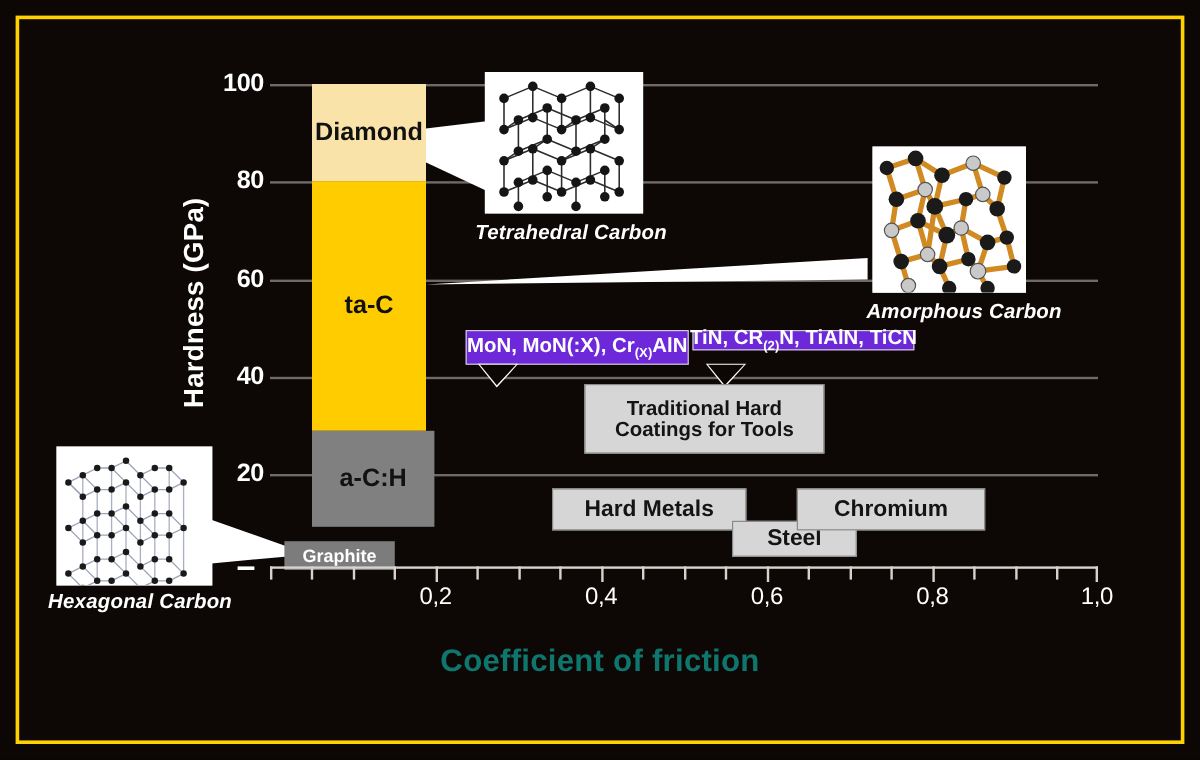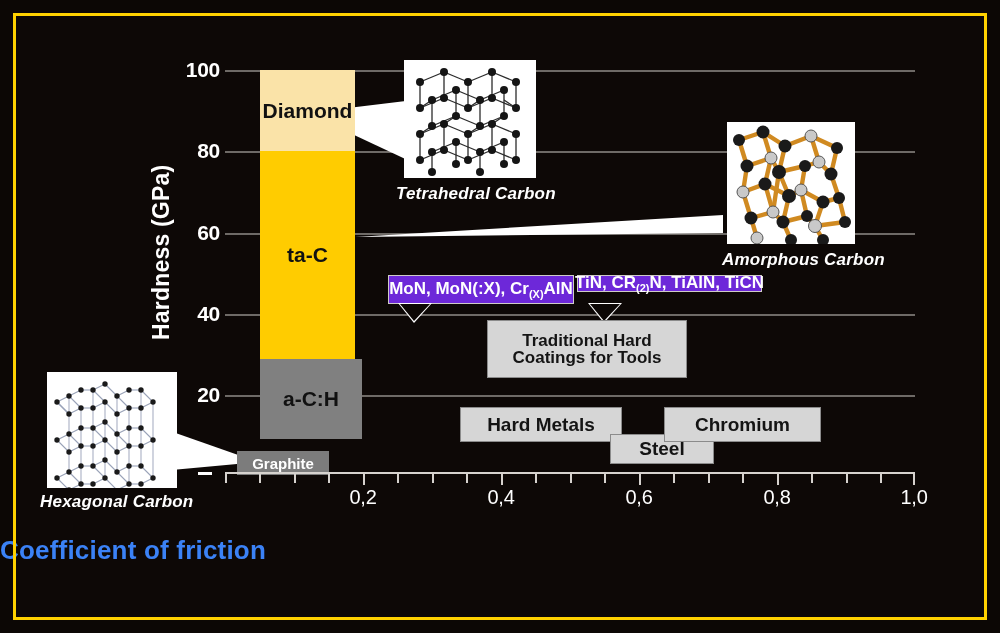--- a/index.html
+++ b/index.html
@@ -44,22 +44,22 @@
   .xtick-label{
     position:absolute;color:#ffffff;font-weight:normal;font-size:20px;
     text-align:center;letter-spacing:-0.3px;
   }
   #ylabel{
     position:absolute;color:#ffffff;font-weight:bold;font-size:23px;
     transform:rotate(-90deg);transform-origin:left top;
     white-space:nowrap;letter-spacing:0.2px;
   }
   #xtitle{
-    position:absolute;color:#3b82f6;font-weight:bold;font-size:26px;
-    width:100%;letter-spacing:0.2px;
+    position:absolute;color:#0f766e;font-weight:bold;font-size:26px;
+    width:100%;text-align:center;letter-spacing:0.2px;
   }
   #origin-dash{
     position:absolute;background:#ffffff;height:3px;width:14px;
   }
 
   
   .bar{
     position:absolute;display:flex;align-items:center;justify-content:center;
     color:#111111;font-weight:bold;font-size:21px;
     box-sizing:border-box;

